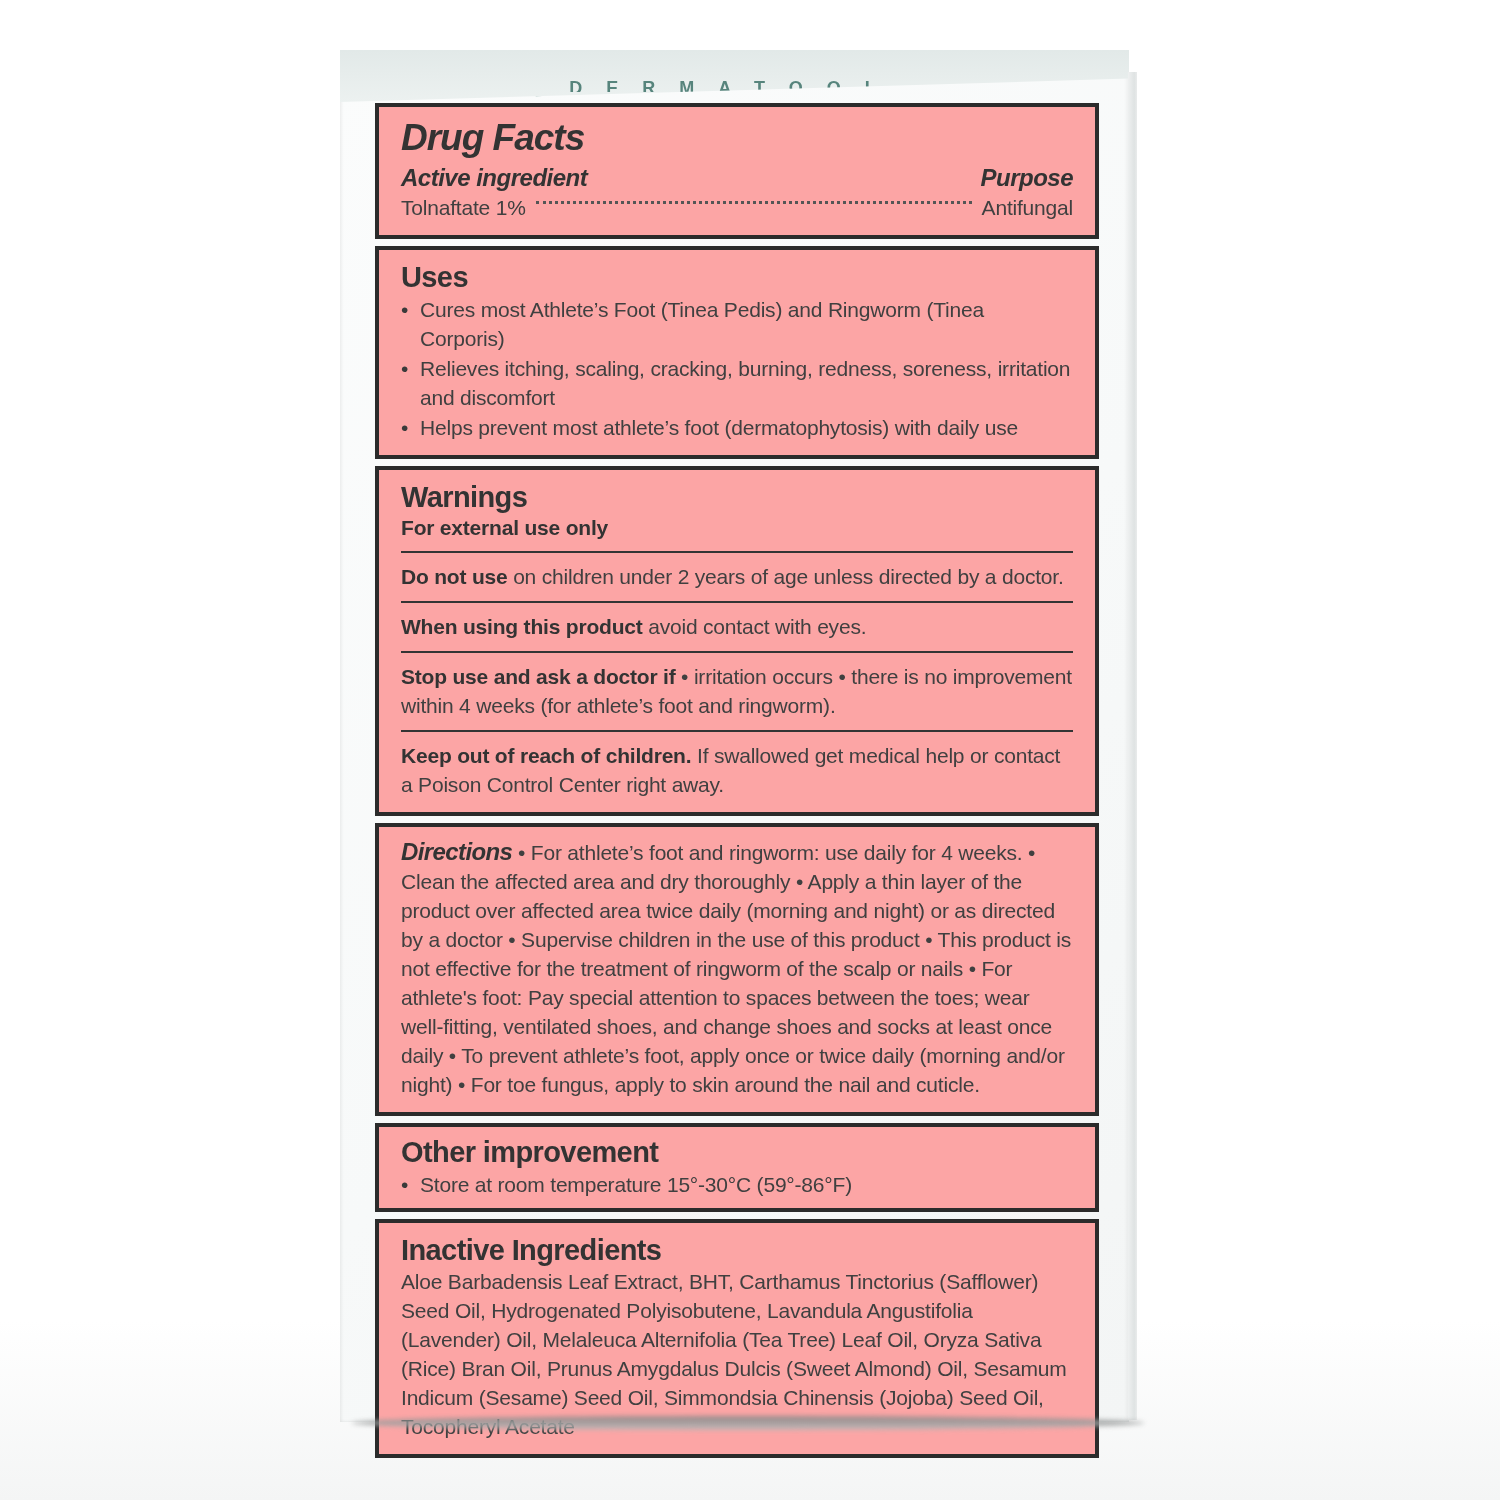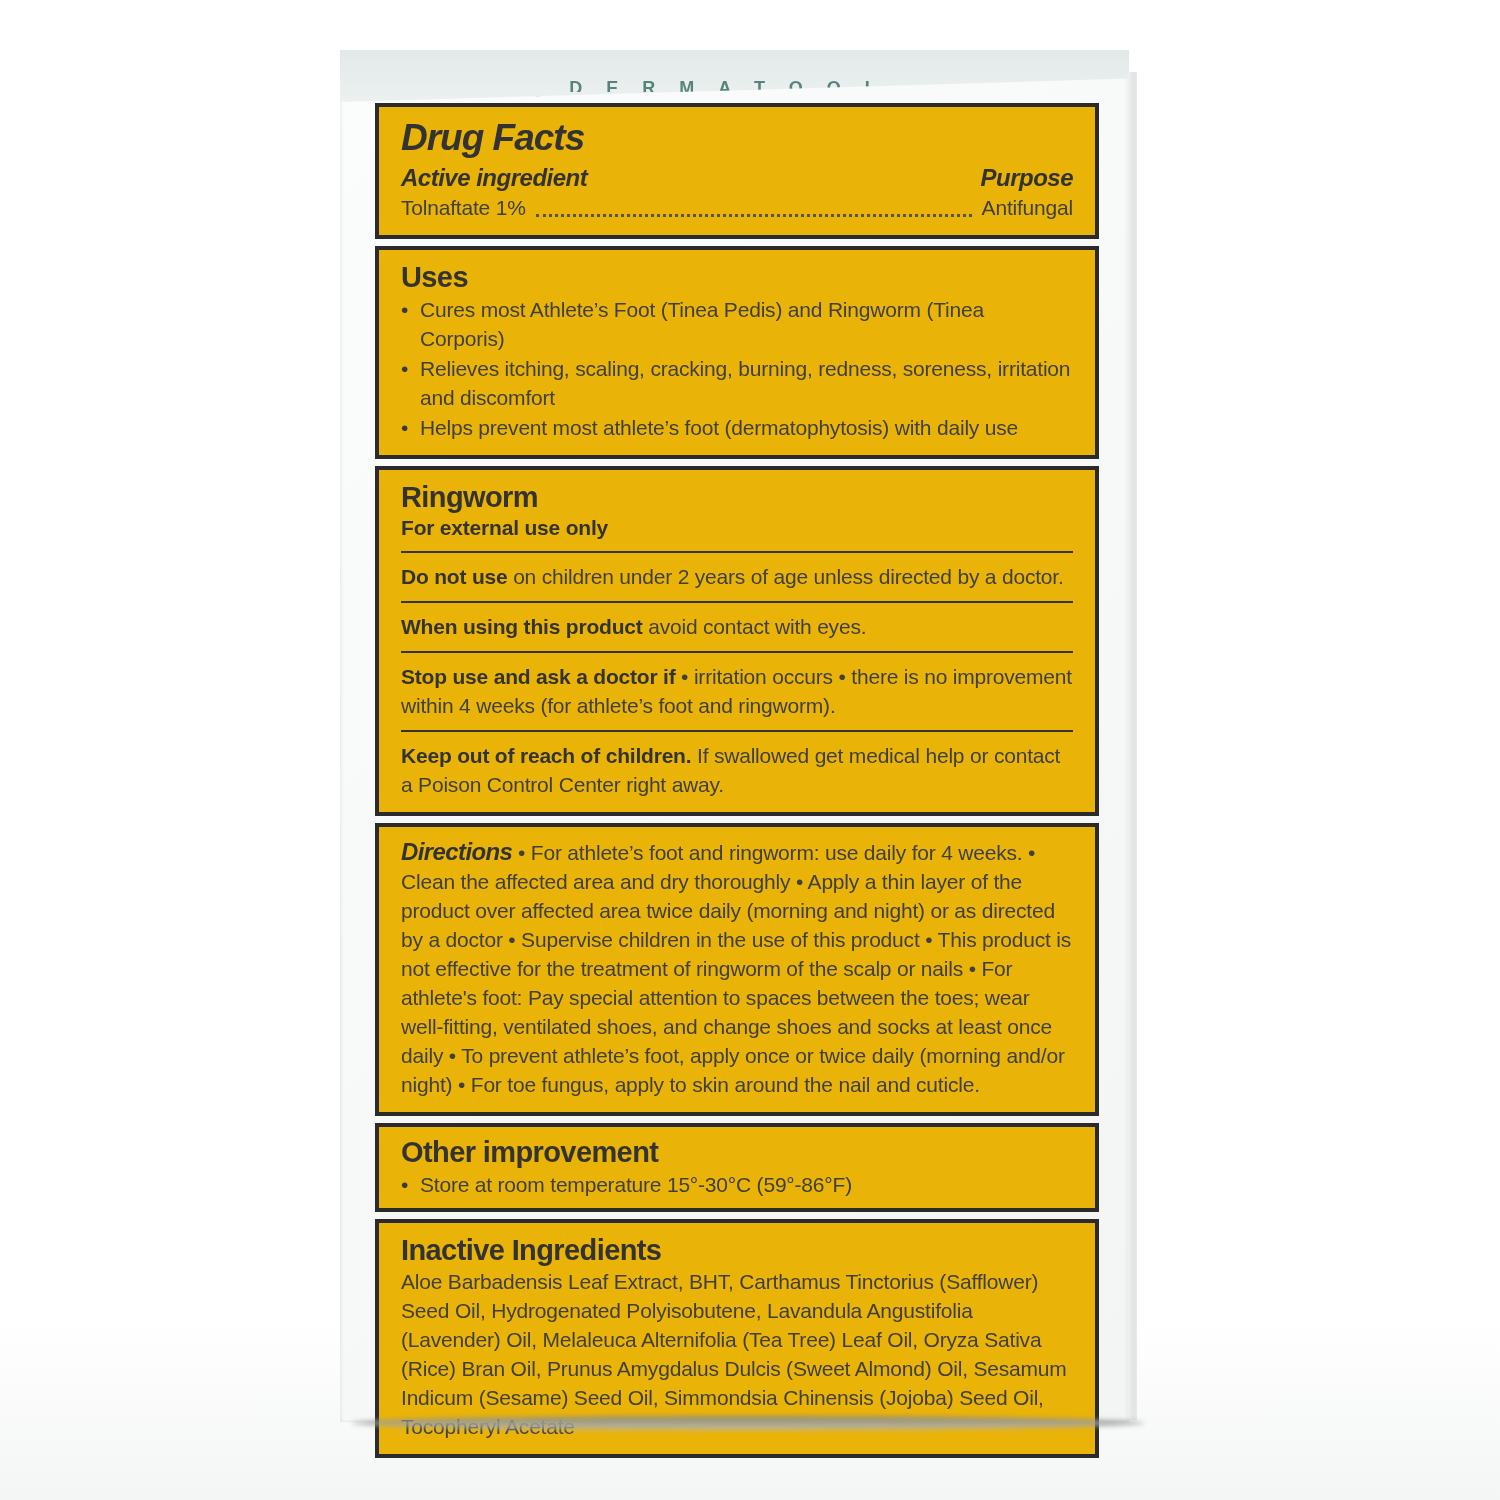--- a/index.html
+++ b/index.html
@@ -40,29 +40,29 @@
     background:linear-gradient(#808383,#b9bcbc);
     border-radius:50%;filter:blur(2.5px);opacity:.85;
   }
 
   
   .label{
     position:absolute;left:35px;top:53px;width:724px;
     display:flex;flex-direction:column;gap:7px;
   }
   .sec{
-    box-sizing:border-box;border:4px solid #2b2b2b;background:#eab308;
+    box-sizing:border-box;border:4px solid #2b2b2b;background:#fca5a5;
     padding:10px 22px 13px 22px;
     color:#404040;font-size:21px;line-height:29px;letter-spacing:-0.2px;
   }
   .df-title{font-style:italic;font-weight:bold;font-size:37px;line-height:42px;
     color:#333;letter-spacing:-1px;}
   .hrow{display:flex;justify-content:space-between;align-items:baseline;margin-top:5px;}
   .h-ital{font-style:italic;font-weight:bold;color:#333;font-size:24px;line-height:28px;letter-spacing:-0.5px;}
-  .ai-row{display:flex;align-items:flex-end;margin-top:1px;}
+  .ai-row{display:flex;align-items:center;margin-top:1px;}
   .leader{flex:1;border-bottom:3px dotted #555;margin:0 10px;transform:translateY(-5px);}
   .sec-head{font-weight:bold;color:#333;font-size:29px;line-height:34px;letter-spacing:-0.6px;}
   .bullet-item{display:flex;margin-top:1px;}
   .bullet-glyph{width:19px;flex:0 0 19px;color:#3a3a3a;}
   .bullet-text{flex:1;}
   .subhead{font-weight:bold;color:#333;line-height:27px;}
   .rule{border:0;border-top:2px solid #343434;margin:10px 0 9px 0;}
   .lead{font-weight:bold;color:#333;}
   .dir-head{font-style:italic;font-weight:bold;color:#333;font-size:24px;letter-spacing:-0.6px;}
   .para{margin:0;}
@@ -109,21 +109,21 @@
           <span class="bullet-glyph">•</span>
           <span class="bullet-text">Relieves itching, scaling, cracking, burning, redness, soreness, irritation and discomfort</span>
         </div>
         <div class="bullet-item">
           <span class="bullet-glyph">•</span>
           <span class="bullet-text">Helps prevent most athlete’s foot (dermatophytosis) with daily use</span>
         </div>
       </div>
 
       <div class="sec">
-        <div class="sec-head">Ringworm</div>
+        <div class="sec-head">Warnings</div>
         <div class="subhead">For external use only</div>
         <hr class="rule">
         <p class="para"><span class="lead">Do not use</span><span> on children under 2 years of age unless directed by a doctor.</span></p>
         <hr class="rule">
         <p class="para"><span class="lead">When using this product</span><span> avoid contact with eyes.</span></p>
         <hr class="rule">
         <p class="para"><span class="lead">Stop use and ask a doctor if</span><span> • irritation occurs • there is no improvement within 4 weeks (for athlete’s foot and ringworm).</span></p>
         <hr class="rule">
         <p class="para"><span class="lead">Keep out of reach of children.</span><span> If swallowed get medical help or contact a Poison Control Center right away.</span></p>
       </div>

